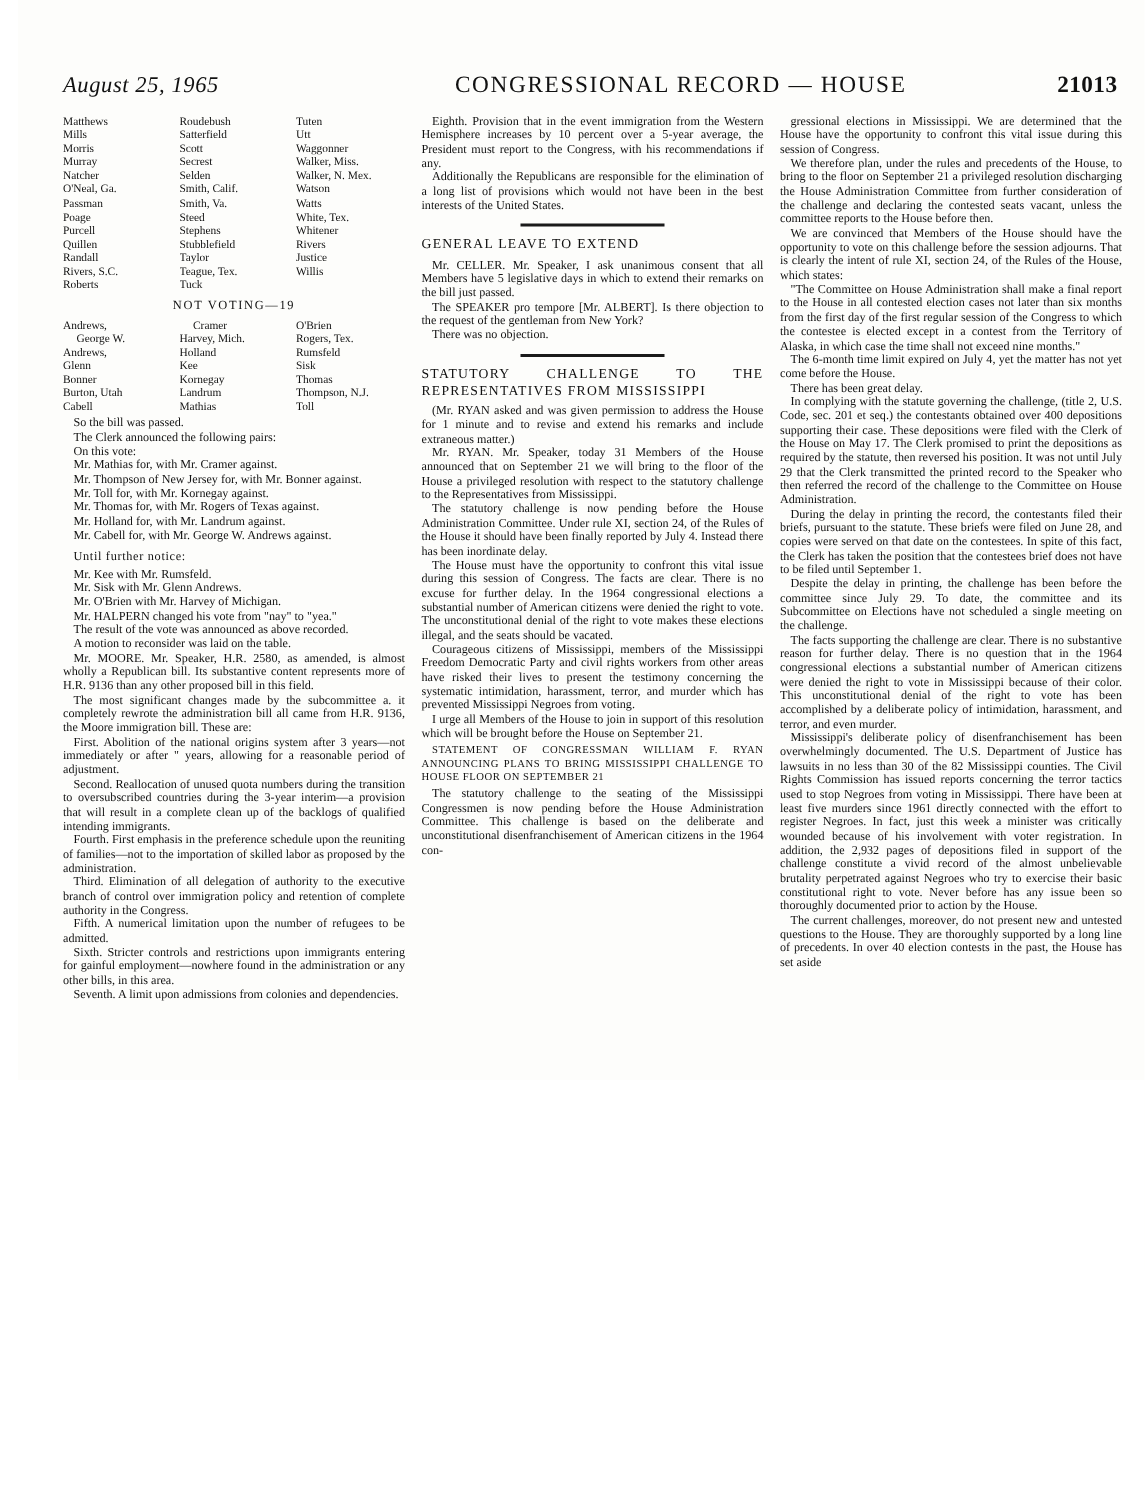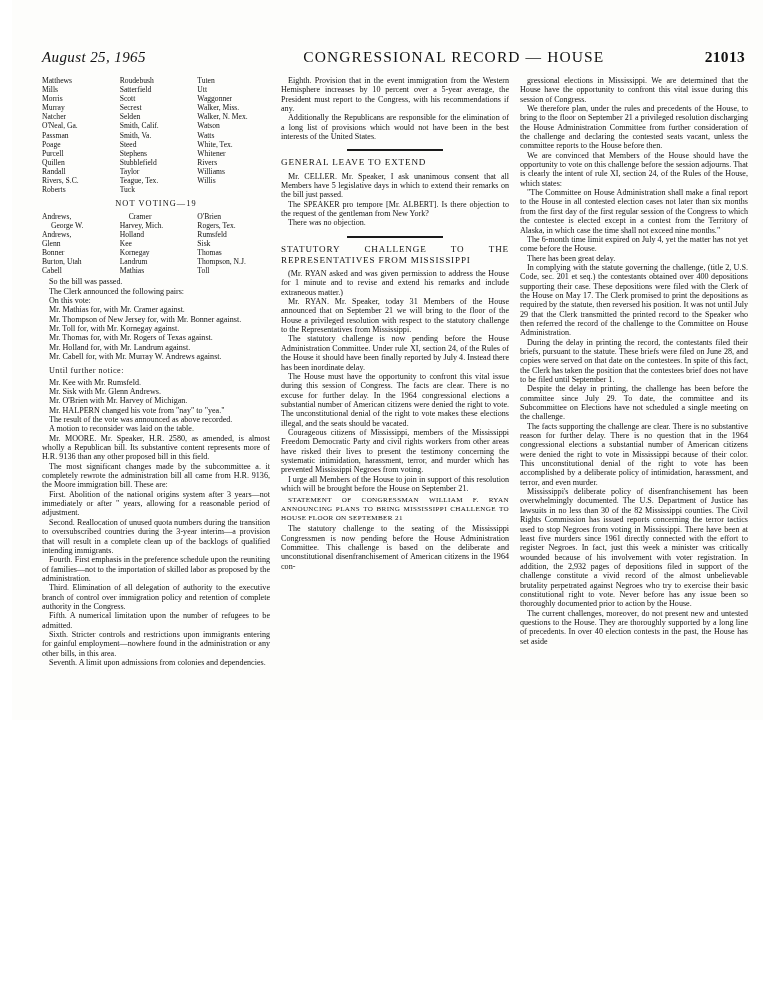--- a/index.html
+++ b/index.html
@@ -157,21 +157,21 @@
           <span>Steed</span>
           <span>White, Tex.</span>
           <span>Purcell</span>
           <span>Stephens</span>
           <span>Whitener</span>
           <span>Quillen</span>
           <span>Stubblefield</span>
           <span>Rivers</span>
           <span>Randall</span>
           <span>Taylor</span>
-          <span>Williams</span>
+          <span>Justice</span>
           <span>Rivers, S.C.</span>
           <span>Teague, Tex.</span>
           <span>Willis</span>
           <span>Roberts</span>
           <span>Tuck</span>
           <span></span>
         </div>
       <div class="votehead">NOT VOTING—19</div>
       <div class="namegrid" id="nv-grid">
           <span>Andrews,</span>
@@ -198,21 +198,21 @@
         </div>
       <div id="c1-paras">
           <p>So the bill was passed.</p>
           <p>The Clerk announced the following pairs:</p>
           <p>On this vote:</p>
           <p>Mr. Mathias for, with Mr. Cramer against.</p>
           <p>Mr. Thompson of New Jersey for, with Mr. Bonner against.</p>
           <p>Mr. Toll for, with Mr. Kornegay against.</p>
           <p>Mr. Thomas for, with Mr. Rogers of Texas against.</p>
           <p>Mr. Holland for, with Mr. Landrum against.</p>
-          <p>Mr. Cabell for, with Mr. Murray W. Andrews against.</p>
+          <p>Mr. Cabell for, with Mr. George W. Andrews against.</p>
         </div>
       <div class="runhead">Until further notice:</div>
       <div id="c1-until">
           <p>Mr. Kee with Mr. Rumsfeld.</p>
           <p>Mr. Sisk with Mr. Glenn Andrews.</p>
           <p>Mr. O'Brien with Mr. Harvey of Michigan.</p>
         </div>
       <div id="c1-tail">
           <p>Mr. HALPERN changed his vote from "nay" to "yea."</p>
           <p>The result of the vote was announced as above recorded.</p>

